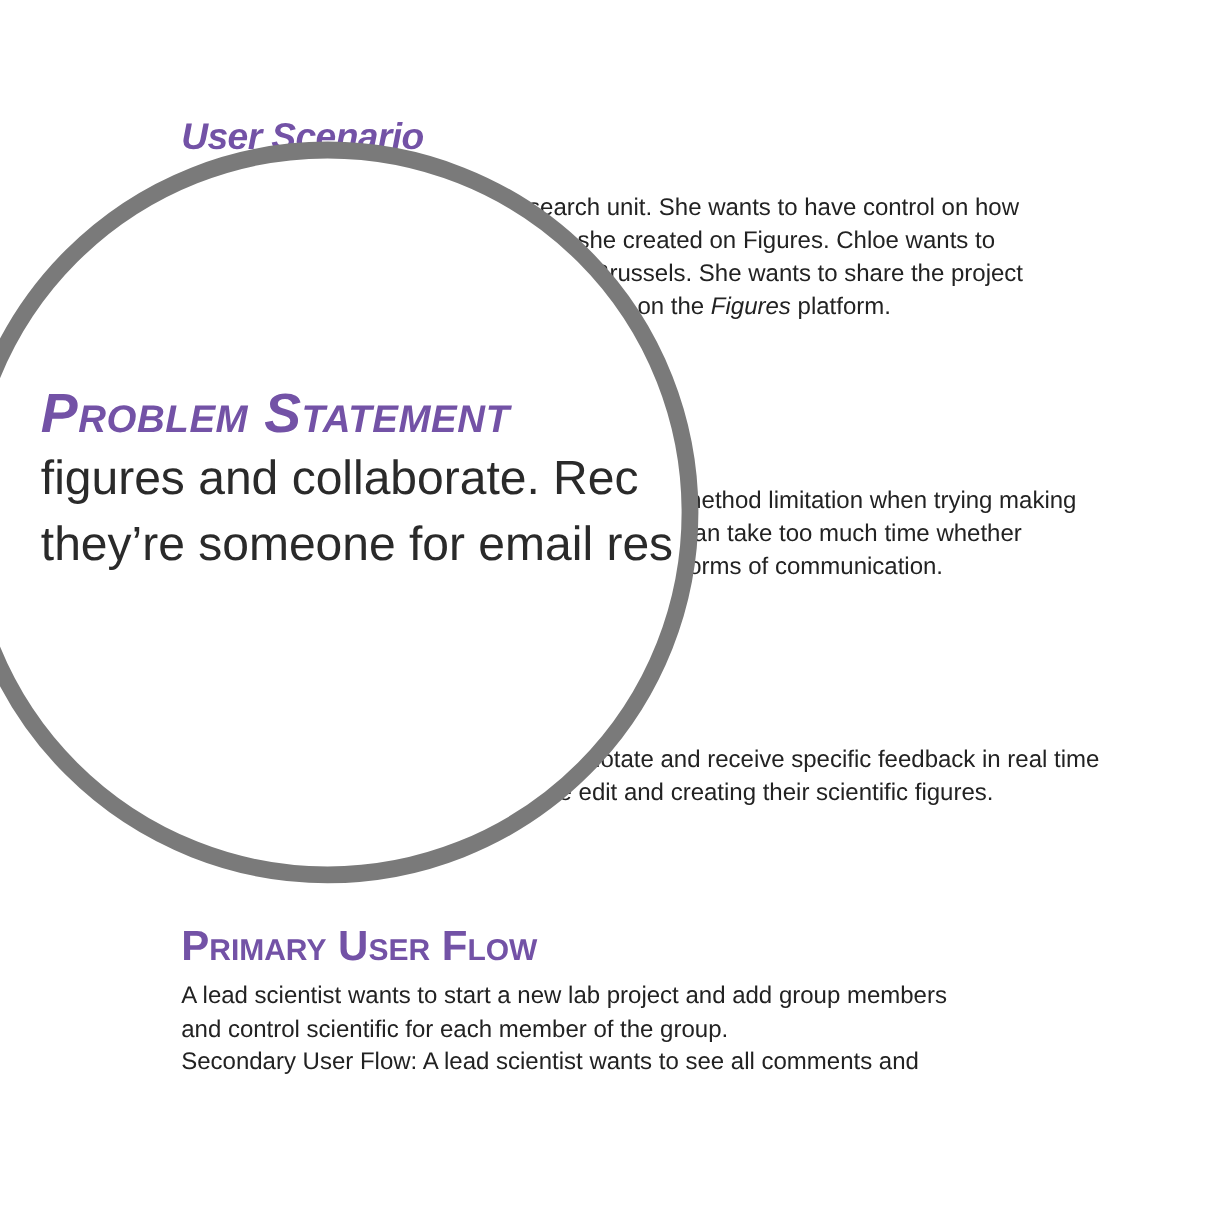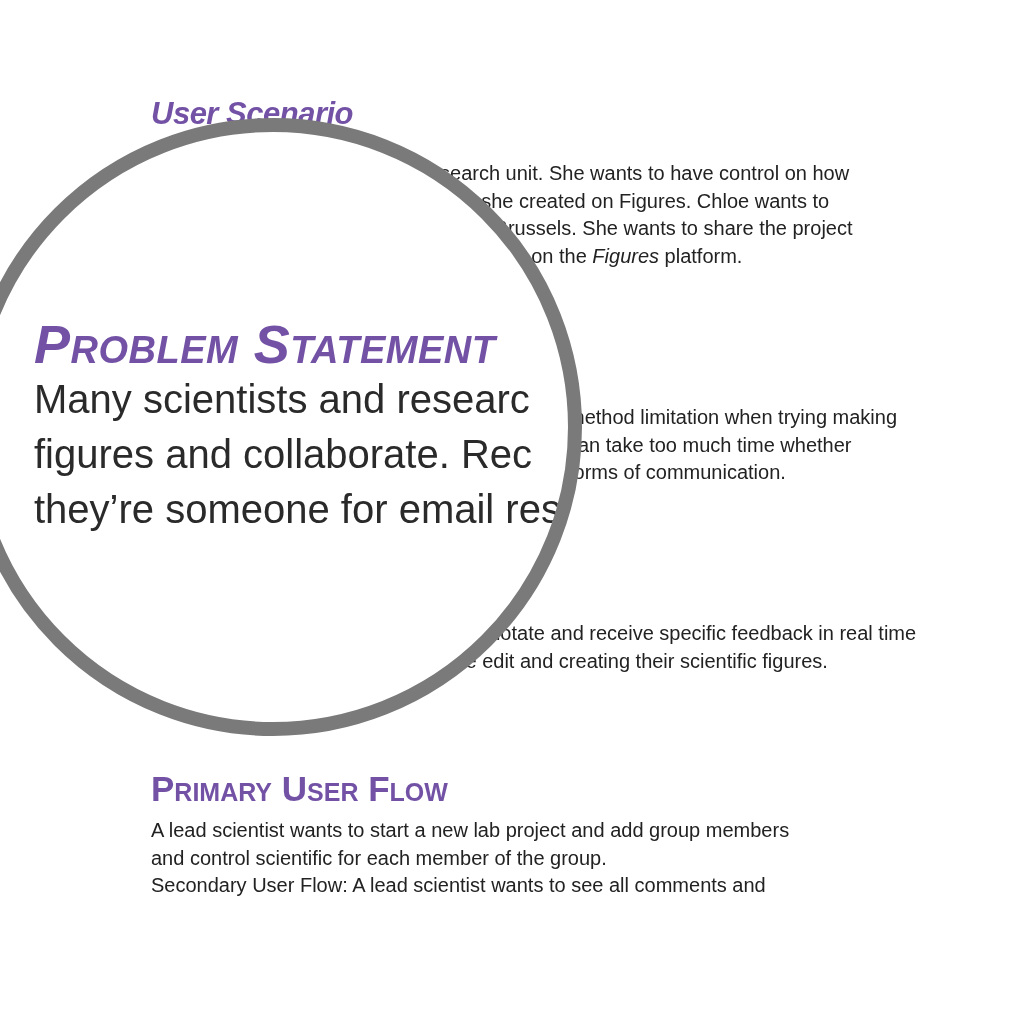--- a/index.html
+++ b/index.html
@@ -90,21 +90,21 @@
       left: 56px;
       top: 184px;
       white-space: nowrap;
     }
     .lens-heading {
       margin: 0;
       font-variant: small-caps;
       font-weight: bold;
       font-style: italic;
       color: #7352a6;
-      font-size: 54px;
+      font-size: 46px;
       line-height: 56px;
       letter-spacing: 0.5px;
     }
     .lens-body {
       margin: 0;
       font-size: 40px;
       line-height: 55px;
       color: #2a2a2a;
     }
     .lens-body span { display: block; }
@@ -140,20 +140,19 @@
   <div class="body-text flow-text">
     <span class="line">A lead scientist wants to start a new lab project and add group members</span>
     <span class="line">and control scientific for each member of the group.</span>
     <span class="line">Secondary User Flow: A lead scientist wants to see all comments and</span>
   </div>
 
   <div class="magnifier">
     <div class="lens-content">
       <h2 class="lens-heading">Problem Statement</h2>
       <p class="lens-body">
-        <span>Many scientists and researc</span>
         <span>figures and collaborate. Rec</span>
         <span>they’re someone for email res</span>
       </p>
     </div>
   </div>
 
 </div>
 
 </body></html>

